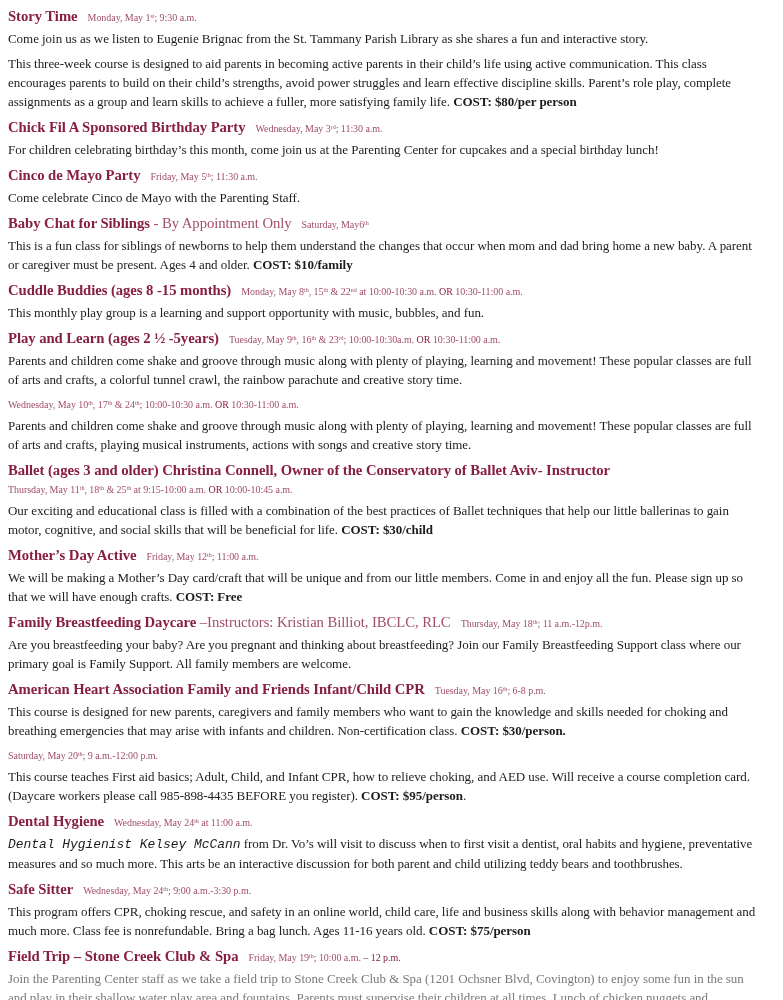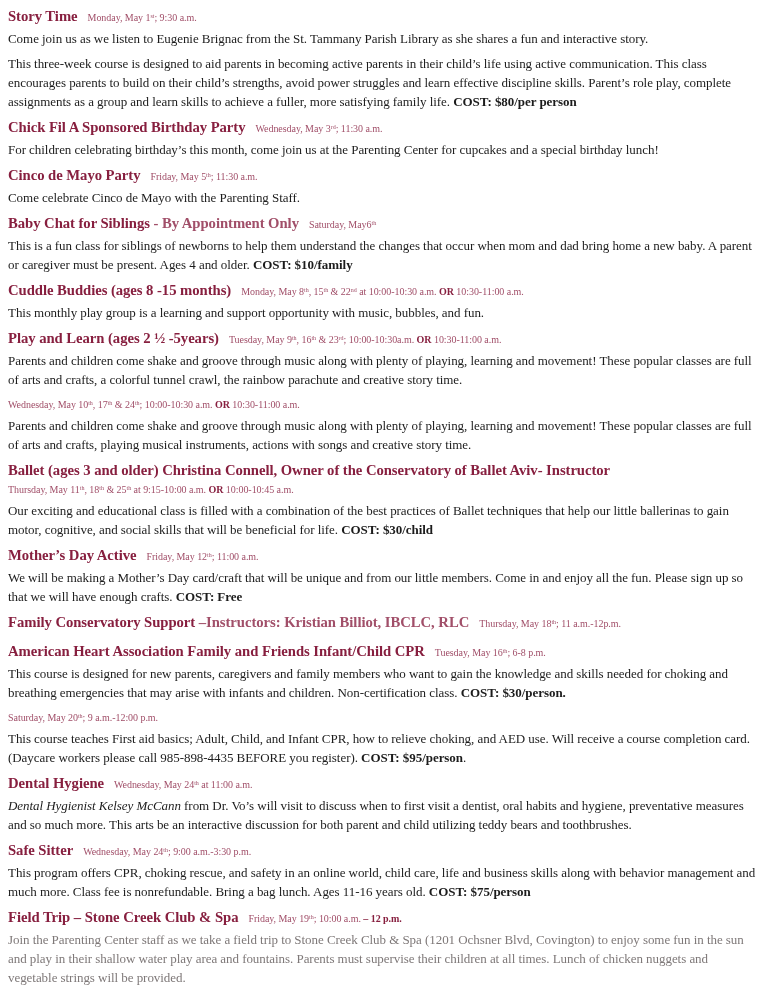--- a/index.html
+++ b/index.html
@@ -13,27 +13,27 @@
   body{
     width:783px;height:1000px;box-sizing:border-box;
     background:var(--bg);
     font-family:"Liberation Serif", serif;
     padding:6px 24px 4px 8px;
   }
   .event{margin-top:6px;}
   .event:first-child{margin-top:0;}
   .head{display:flex;align-items:baseline;gap:10px;line-height:20px;}
   .title{margin:0;display:inline;font-size:14.7px;font-weight:bold;color:var(--heading);letter-spacing:-0.05px;}
-  .title .light{font-weight:bold;color:var(--date);}
+  .title .light{font-weight:normal;color:var(--date);}
   .date{color:var(--date);font-size:10px;white-space:nowrap;text-align:right;flex-shrink:0;letter-spacing:-0.05px;}
   .date.below{text-align:left;white-space:normal;line-height:19px;}
-  .date .b{font-weight:bold;color:var(--heading);}
+  .date .b{font-weight:normal;color:var(--heading);}
   .para{margin:0;color:var(--body);font-size:13px;line-height:19px;letter-spacing:-0.05px;}
   .para .b{font-weight:bold;}
-  .para .i{font-style:italic;}
+  .para .i{font-style:italic;font-family:Liberation Mono, monospace;}
   .para.muted{color:var(--muted);}
   .sup{font-size:0.6em;position:relative;top:-0.45em;letter-spacing:0;}
 </style>
 </head>
 <body>
 
 <main>
     <section class="event">
       <div class="head">
         <h2 class="title"><span class="b">Story Time</span></h2>
@@ -94,23 +94,24 @@
     </section>
     <section class="event">
       <div class="head">
         <h2 class="title"><span class="b">Mother’s Day Active</span></h2>
         <div class="date"><span>Friday, May 12</span><span class="sup">th</span><span>; 11:00 a.m.</span></div>
       </div>
       <p class="para"><span>We will be making a Mother’s Day card/craft that will be unique and from our little members.  Come in and enjoy all the fun. Please sign up so that we will have enough crafts.  </span><span class="b">COST: Free</span></p>
     </section>
     <section class="event">
       <div class="head">
-        <h2 class="title"><span class="b">Family Conservatory Support</span><span class="light"> –Instructors: Kristian Billiot, IBCLC, RLC</span></h2>
+        <h2 class="title"><span class="b">Family Breastfeeding Daycare</span><span class="light"> –Instructors: Kristian Billiot, IBCLC, RLC</span></h2>
         <div class="date"><span>Thursday, May 18</span><span class="sup">th</span><span>; 11 a.m.-12p.m.</span></div>
       </div>
+      <p class="para"><span>Are you breastfeeding your baby? Are you pregnant and thinking about breastfeeding? Join our Family Breastfeeding Support class where our primary goal is Family Support. All family members are welcome.</span></p>
     </section>
     <section class="event">
       <div class="head">
         <h2 class="title"><span class="b">American Heart Association Family and Friends Infant/Child CPR</span></h2>
         <div class="date"><span>Tuesday, May 16</span><span class="sup">th</span><span>; 6-8 p.m.</span></div>
       </div>
       <p class="para"><span>This course is designed for new parents, caregivers and family members who want to gain the knowledge and skills needed for choking and breathing emergencies that may arise with infants and children.  Non-certification class.  </span><span class="b">COST: $30/person.</span></p>
     </section>
     <section class="event">
       <div class="head">

